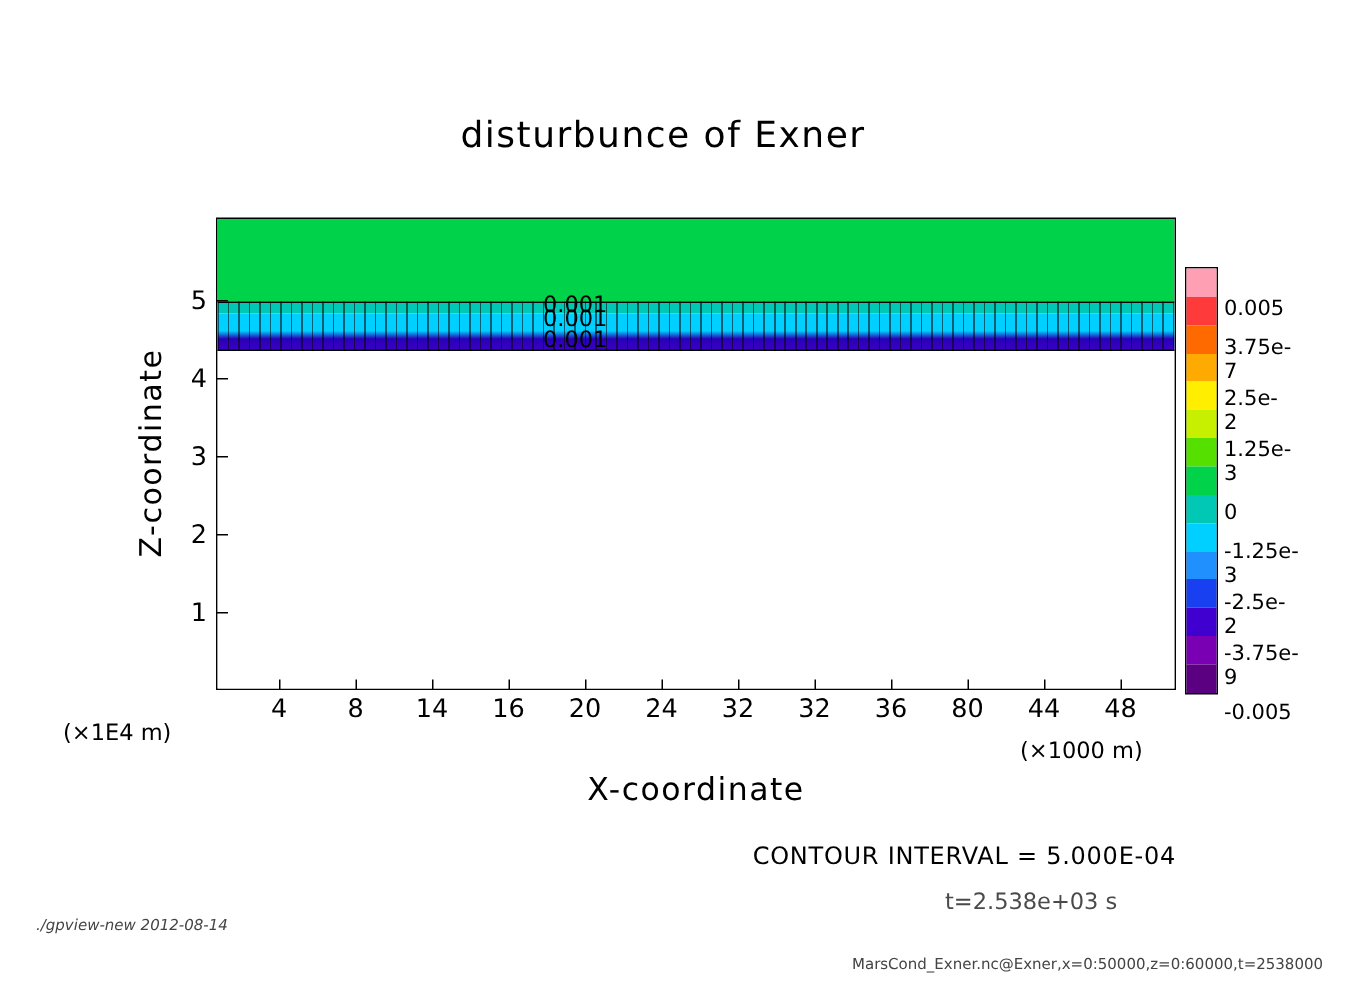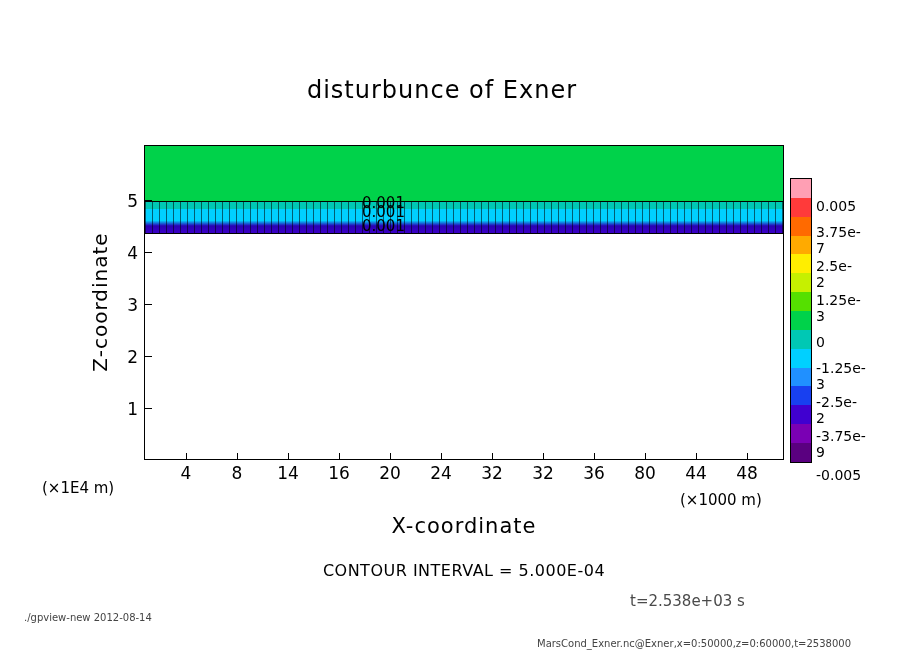--- a/index.html
+++ b/index.html
@@ -28,24 +28,24 @@
   #ytitle{
     left:-10px;top:290px;width:220px;text-align:center;
     font-size:20px;transform:rotate(-90deg);transform-origin:center center;
     letter-spacing:1px;
   }
   #xtitle{
     left:144px;top:514px;width:640px;text-align:center;font-size:21px;letter-spacing:1px;
   }
   #xunit-left{left:42px;top:479px;font-size:15px;}
   #xunit-right{left:680px;top:491px;font-size:15px;}
-  #contour-interval{left:144px;top:561px;width:640px;text-align:center;font-size:16px;letter-spacing:0.5px;}
+  #contour-interval{left:144px;top:561px;width:640px;text-align:right;font-size:16px;letter-spacing:0.5px;}
   #time-label{left:630px;top:592px;font-size:15px;color:#4a4a4a;}
-  #footer-left{left:24px;top:612px;font-size:10px;color:#444;}
-  #footer-right{left:537px;top:638px;font-size:10px;color:#444;}
+  #footer-left{left:24px;top:612px;font-size:10px;color:#444;font-style:italic;}
+  #footer-right{left:568px;top:638px;font-size:10px;color:#444;}
   
   #colorbar{
     left:790px;top:178px;width:22px;height:285px;border:1px solid #000;box-sizing:border-box;
   }
   #colorbar .cb-cell{width:100%;}
   .cb-tick{position:absolute;left:816px;font-size:14px;color:#000;transform:translateY(-50%);}
   .contour-label{position:absolute;font-size:15px;color:#000;font-family:"DejaVu Sans", sans-serif;}
 </style>
 </head>
 <body>

